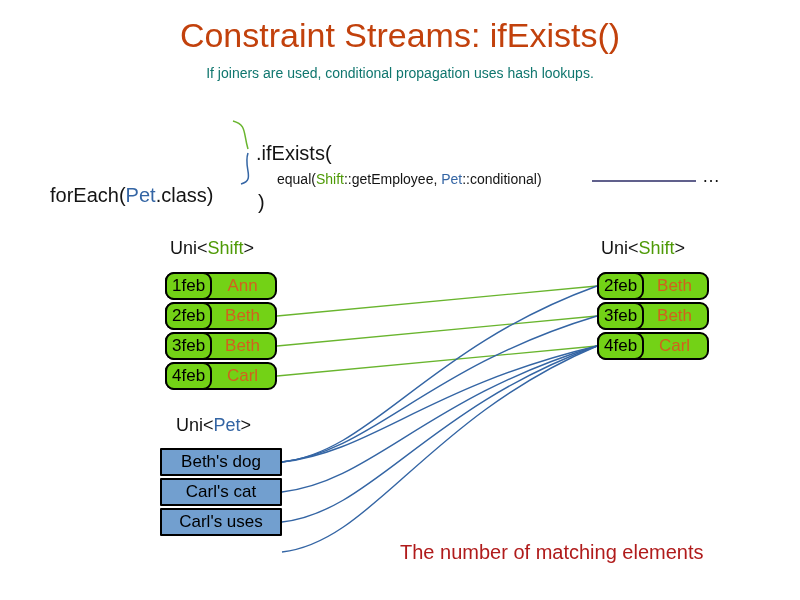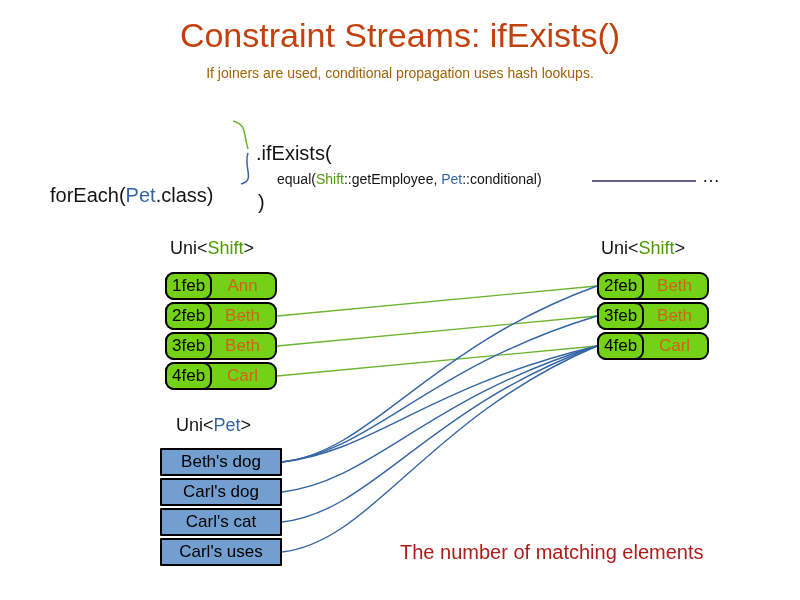--- a/index.html
+++ b/index.html
@@ -1,20 +1,20 @@
 <!DOCTYPE html>
 <html style="--shift_green_fill: #73D216; --shift_text_green: #4E9A06; --pet_blue_fill: #729FCF; --pet_text_blue: #3465A4; --name_orange: #D2611E; --kept_line_green: #69B52E; --exists_line_blue: #3465A4; --note_red: #B01B1B; --ref_line_purple: #60608C;"><head>
 <meta charset="utf-8">
 <style>
   html,body{margin:0;padding:0;background:#fff;}
   .slide{position:relative;width:800px;height:600px;background:#ffffff;
          font-family:"Liberation Sans",sans-serif;overflow:hidden;}
   .abs{position:absolute;}
   .title{left:0;right:0;top:16px;text-align:center;font-size:34px;color:#c2410c;}
-  .subtitle{left:0;right:0;top:65px;text-align:center;font-size:14px;color:#a16207;}
+  .subtitle{left:0;right:0;top:65px;text-align:center;font-size:14px;color:#0f766e;}
   .codeline{font-size:20px;color:#141414;white-space:pre;}
   .small-code{font-size:14px;color:#141414;white-space:pre;}
   .green-t{color:var(--shift_text_green);}
   .blue-t{color:var(--pet_text_blue);}
   .uni-label{font-size:18px;color:#141414;white-space:pre;}
   .shift-table{display:flex;flex-direction:column;gap:2px;}
   .shift-row{display:flex;align-items:stretch;width:112px;height:28px;box-sizing:border-box;
              background:var(--shift_green_fill);border:2px solid #000;border-radius:9px;}
   .date-chip{display:flex;align-items:center;justify-content:center;margin:-2px;height:28px;
              padding:0 5px;box-sizing:border-box;border:2px solid #000;border-radius:9px;
@@ -103,21 +103,20 @@
     <div class="shift-row" id="right-row-2">
       <span class="date-chip">4feb</span>
       <span class="row-name">Carl</span>
     </div>
   </div>
 
   <div class="abs uni-label" style="left:176px;top:415px"><span>Uni&lt;</span><span class="blue-t">Pet</span><span>&gt;</span></div>
 
   <div class="abs pet-list" style="left:160px;top:448px">
     <div class="pet-box" id="pet-0">Beth's dog</div>
-    <div class="pet-box" id="pet-1">Carl's dog</div>
     <div class="pet-box" id="pet-2">Carl's cat</div>
     <div class="pet-box" id="pet-3">Carl's uses</div>
   </div>
 
   <div class="abs note" style="left:400px;top:485px">
     <div>The number of matching elements</div>
     
   </div>
 
 </div>

